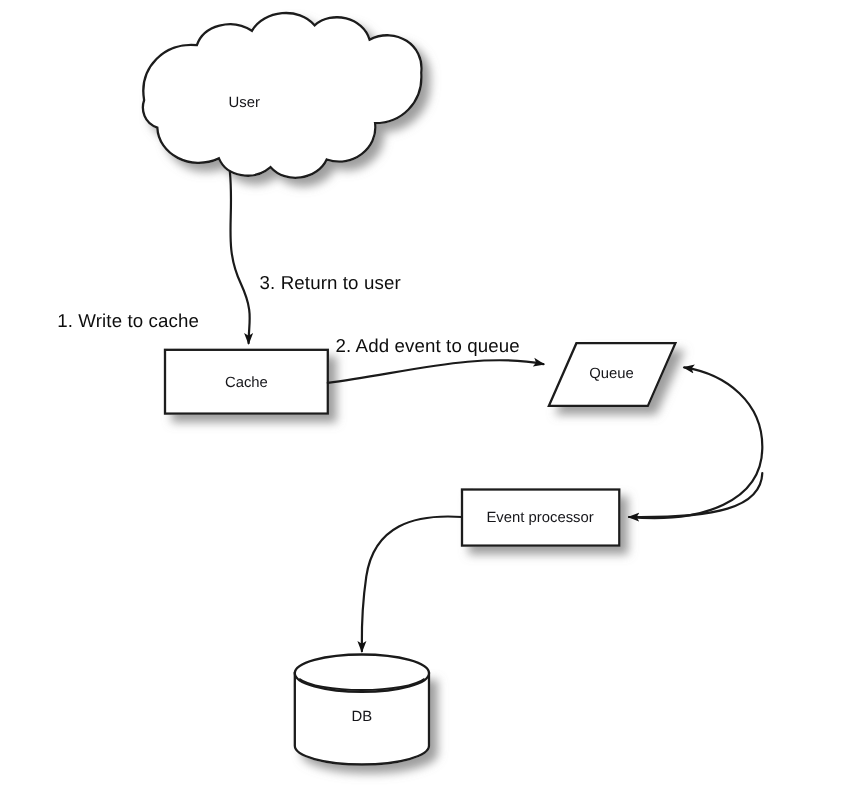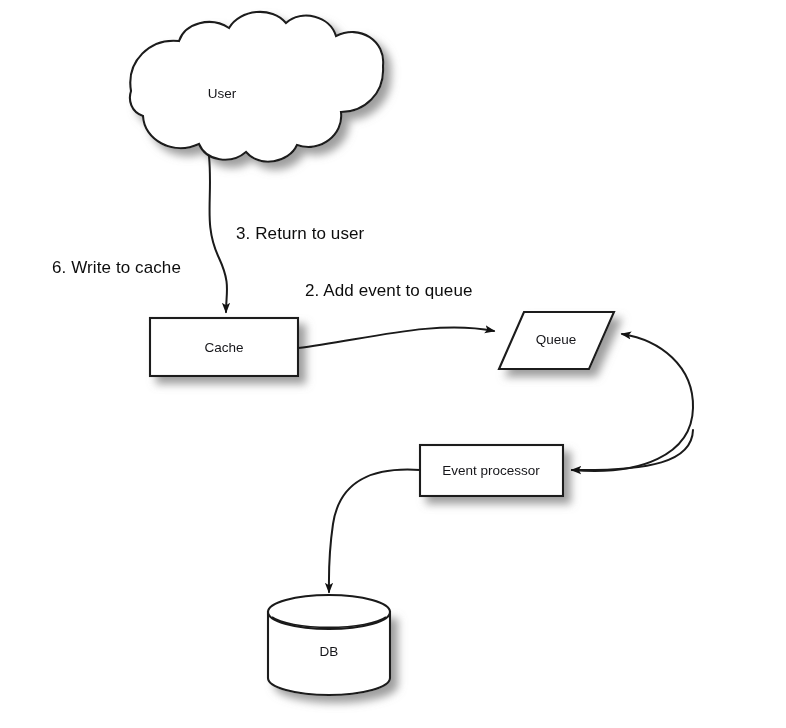--- a/index.html
+++ b/index.html
@@ -51,20 +51,21 @@
     dominant-baseline: middle;
   }
   .node-label.sm { font-size: 13.5px; }
   .step-label {
     position: absolute;
     font-family: "Liberation Sans", sans-serif;
     font-size: 17px;
     color: #0d0d0d;
     white-space: nowrap;
     letter-spacing: 0.1px;
+    margin-top: 24px;
   }
   #step-1-label { left: 52px;  top: 258px; }
   #step-2-label { left: 305px; top: 281px; }
   #step-3-label { left: 236px; top: 224px; }
   #step-4-label { left: 362px; top: 532px; }
 </style>
 </head>
 <body>
 
 <div id="diagram-root">
@@ -123,17 +124,17 @@
 
     <path class="connector" marker-end="url(#arrowhead)" d="M298,348 C360,341 432,319 494,331"></path>
 
     <path class="connector" marker-end="url(#arrowhead)" d="M572,470 C640,476 692,455 693,408 C694,366 660,340 622,334"></path>
 
     <path class="connector" marker-end="url(#arrowhead)" d="M693,430 C692,462 650,471 572,470"></path>
 
     <path class="connector" marker-end="url(#arrowhead)" d="M420,470 C376,467 340,478 333,524 C328,558 329,578 329,592"></path>
   </svg>
 
-  <div class="step-label" id="step-1-label">6. Write to cache</div>
+  <div class="step-label" id="step-1-label">1. Write to cache</div>
   <div class="step-label" id="step-2-label">2. Add event to queue</div>
   <div class="step-label" id="step-3-label">3. Return to user</div>
 
 </div>
 
 </body></html>

